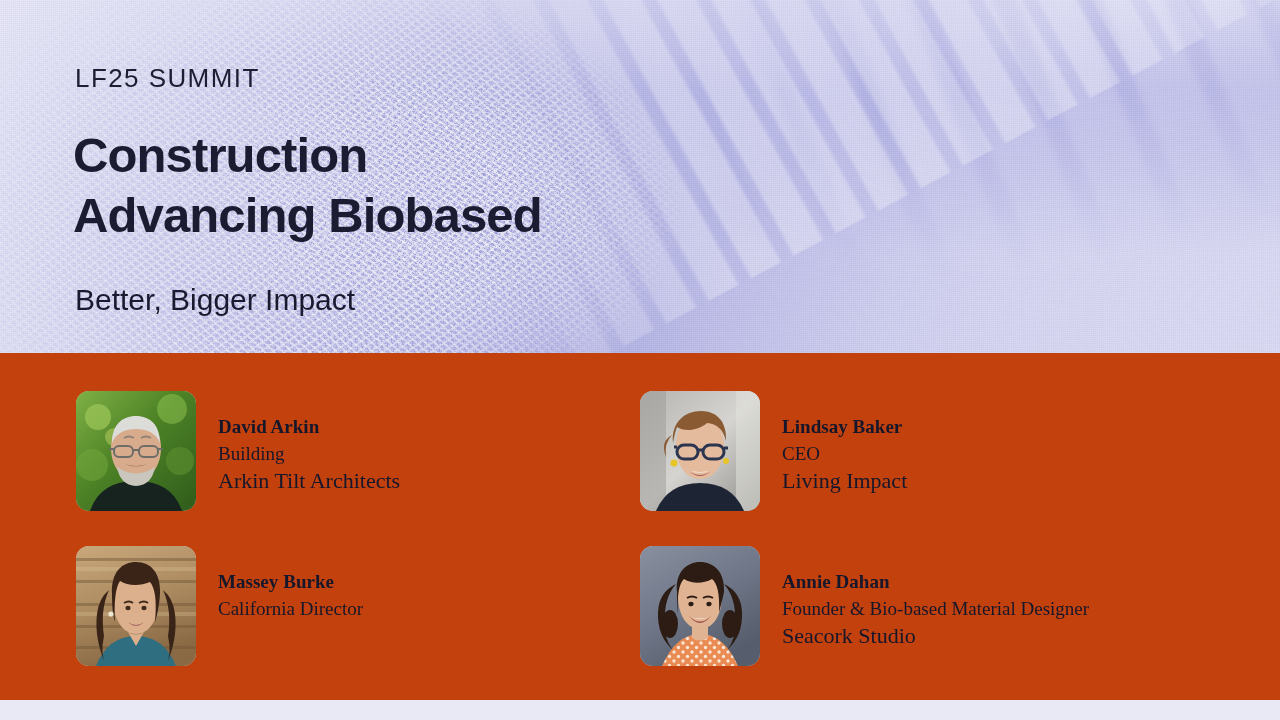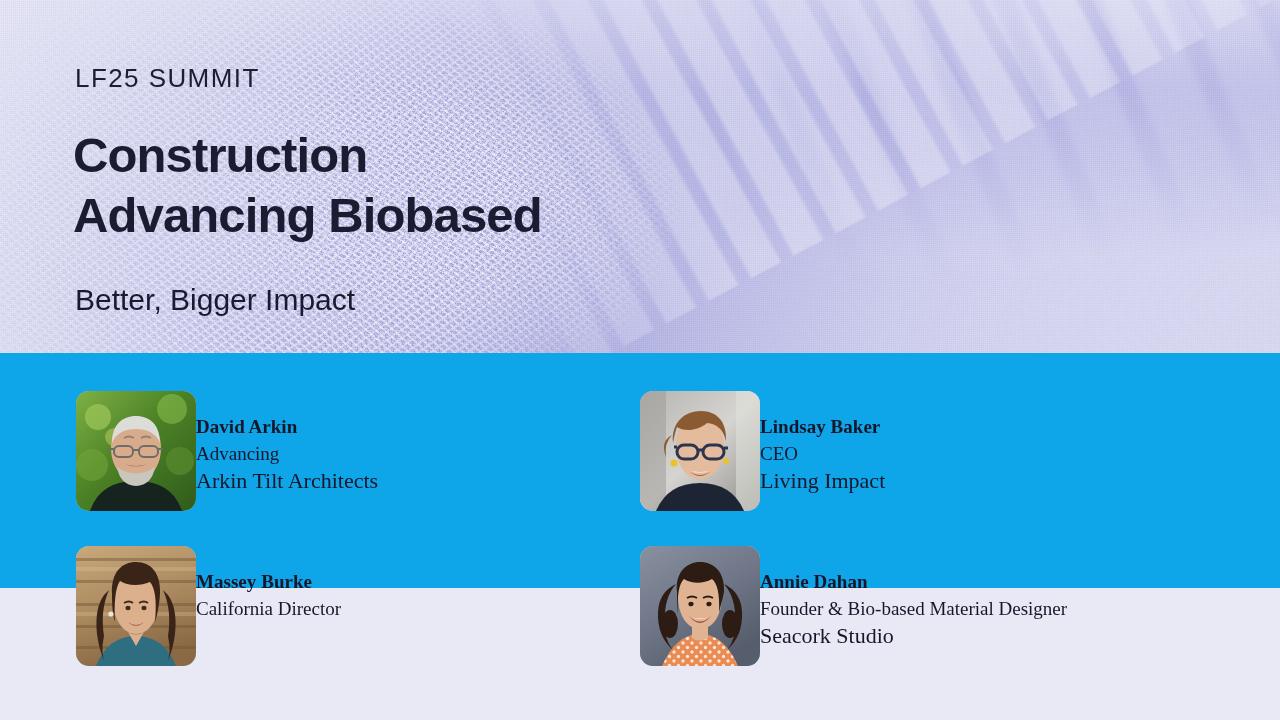--- a/index.html
+++ b/index.html
@@ -3,21 +3,21 @@
 <meta charset="utf-8">
 <title>LF25 Summit Session Slide</title>
 <style>
   * { margin:0; padding:0; box-sizing:border-box; }
   html,body { width:1280px; height:720px; overflow:hidden; }
   body {
     background:#e9e9f5;
     font-family:"Liberation Sans", sans-serif;
     -webkit-font-smoothing:antialiased;
   }
-  .slide { position:relative; width:1280px; height:588px; background:#0ea5e9; }
+  .slide { position:relative; width:1280px; height:700px; background:#c2410c; }
 
   
   .banner {
     position:absolute; left:0; top:0; width:1280px; height:353px;
     overflow:hidden;
     background:#c9c9ee;
   }
   .banner-photo { position:absolute; inset:0; overflow:hidden; }
 
   
@@ -113,21 +113,21 @@
   .speakers {
     position:absolute; left:0; top:353px; width:1280px; height:367px;
     padding:38px 0 0 0;
   }
   .speaker-grid {
     display:grid;
     grid-template-columns:564px 616px;
     grid-template-rows:155px 155px;
     padding-left:76px;
   }
-  .speaker { display:flex; align-items:flex-start; }
+  .speaker { display:flex; align-items:flex-start; gap:22px; }
   .avatar {
     width:120px; height:120px; border-radius:13px;
     overflow:hidden; flex:0 0 120px; position:relative;
     background:#cfcfd8;
   }
   .avatar svg { display:block; width:120px; height:120px; }
   .speaker-info {
     padding-top:22px;
     font-family:"Liberation Serif", "DejaVu Serif", serif;
     color:#17172b;
@@ -188,21 +188,21 @@
             <path d="M47 72 q13 7 26 0 q-13 6-26 0z" fill="#9d7a62"></path>
             <rect x="38" y="55" width="19" height="11" rx="5" fill="none" stroke="#6d6d68" stroke-width="2"></rect>
             <rect x="63" y="55" width="19" height="11" rx="5" fill="none" stroke="#6d6d68" stroke-width="2"></rect>
             <path d="M57 59 h6" stroke="#6d6d68" stroke-width="2"></path>
             <path d="M33 58 h5 M82 58 h5" stroke="#6d6d68" stroke-width="2"></path>
             <path d="M48 47 q5-3 10 0 M65 47 q5-3 10 0" stroke="#8d8074" stroke-width="2" fill="none"></path>
           </svg>
         </div>
         <div class="speaker-info">
           <div class="sp-name">David Arkin</div>
-          <div class="sp-role">Advancing</div>
+          <div class="sp-role">Building</div>
           <div class="sp-org">Arkin Tilt Architects</div>
         </div>
       </div>
 
       <div class="speaker">
         <div class="avatar">
           <svg viewBox="0 0 120 120" aria-hidden="true">
             <defs>
               <linearGradient id="lg" x1="0" y1="0" x2="1" y2="1">
                 <stop offset="0%" stop-color="#b4b3af"></stop>

